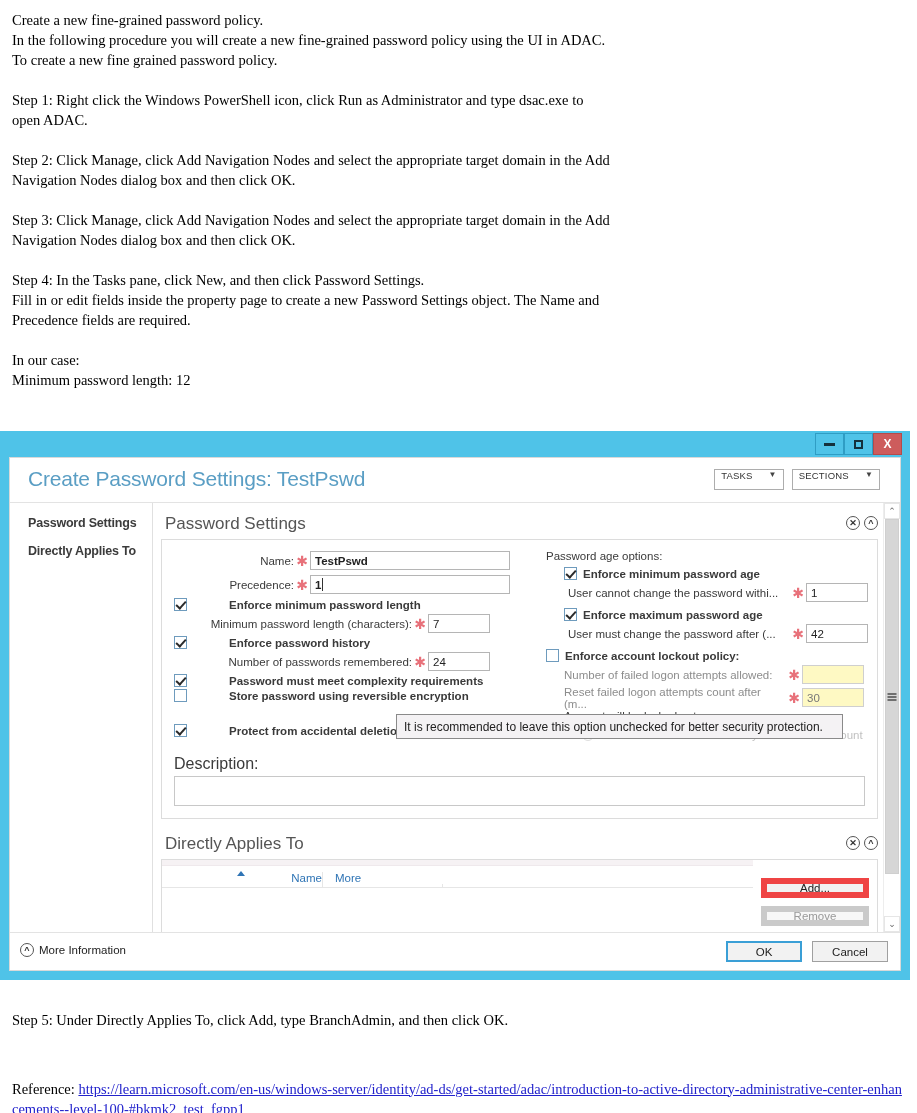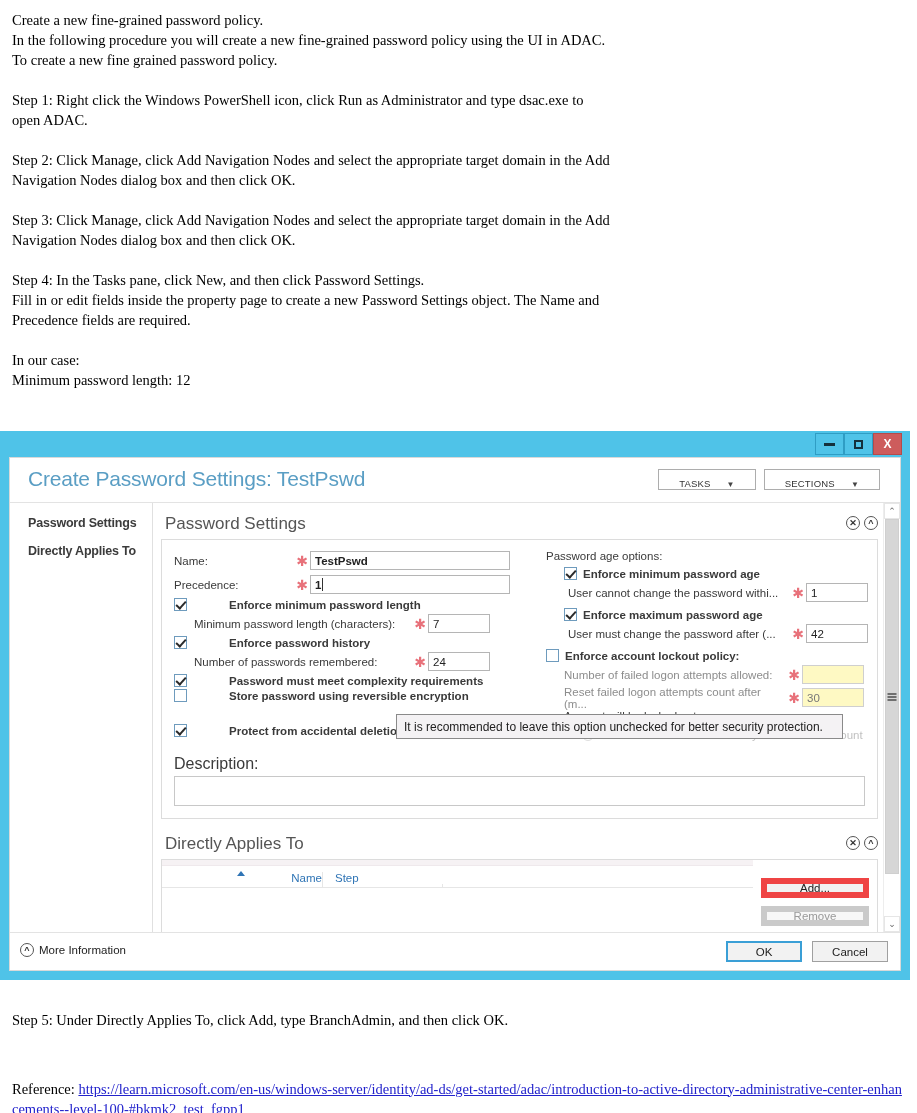--- a/index.html
+++ b/index.html
@@ -63,23 +63,23 @@
   }
   .hdr-title {
     position: absolute; left: 18px; top: 9px;
     font-family: "Liberation Sans", sans-serif;
     font-size: 21px; color: #5a9ec4; font-weight: 300;
     letter-spacing: -0.2px;
   }
   .hdr-actions { position: absolute; right: 20px; top: 11px; display: flex; gap: 8px; }
   .combo {
     border: 1px solid #adadad; background: #fff;
-    height: 21px; display: flex; align-items: flex-end;
+    height: 21px; display: flex; align-items: flex-start;
     font-family: "Liberation Sans", sans-serif; font-size: 9.5px;
-    color: #333; padding: 0 20px; gap: 16px; letter-spacing: .2px;
+    color: #333; padding: 0 6px; gap: 16px; letter-spacing: .2px;
   }
   .combo .caret { font-size: 8px; color: #444; }
 
   
   .main { flex: 1 1 auto; display: flex; min-height: 0; position: relative; }
   .nav {
     width: 143px; flex: 0 0 143px;
     border-right: 1px solid #e0e0e0;
     padding: 9px 0 0 0;
     background: #fff;
@@ -120,21 +120,21 @@
     margin-right: 22px; padding: 10px 12px 12px 12px;
   }
 
   
   .cols { display: flex; }
   .colL { width: 368px; flex: 0 0 368px; }
   .colR { flex: 1 1 auto; padding-left: 4px; }
 
   .lbl {
     font-family: "Liberation Sans", sans-serif;
-    font-size: 11.5px; color: #3a3a3a;
+    font-size: 11.5px; color: #3a3a3a; text-align: right;
   }
   .row { display: flex; align-items: center; height: 21px; margin-bottom: 3px; }
   .row .lbl { width: 120px; }
   .ast { color: #e8717a; font-size: 14px; width: 16px; text-align: center; line-height: 1; font-family: "DejaVu Sans", sans-serif; }
   .tbox {
     border: 1px solid #b5b5b5; background: #fff; height: 19px;
     font-family: "Liberation Sans", sans-serif; font-size: 11.5px;
     color: #222; padding: 0 4px; display: flex; align-items: center;
     position: relative;
   }
@@ -463,21 +463,21 @@
 
         <div class="dat-panel">
           <div class="dat-table">
             <div class="dat-headbg"></div>
             <div class="dat-cols">
               <div class="dat-col c1">
                 <span>Name</span>
                 <span class="sortarrow"></span>
               </div>
               <div class="dat-col c2">
-                <span>Step</span>
+                <span>More</span>
               </div>
               <div class="dat-col c3"></div>
             </div>
           </div>
           <div class="dat-btns">
             <div class="btn">Add...</div>
             <div class="btn dis">Remove</div>
           </div>
         </div>
 

